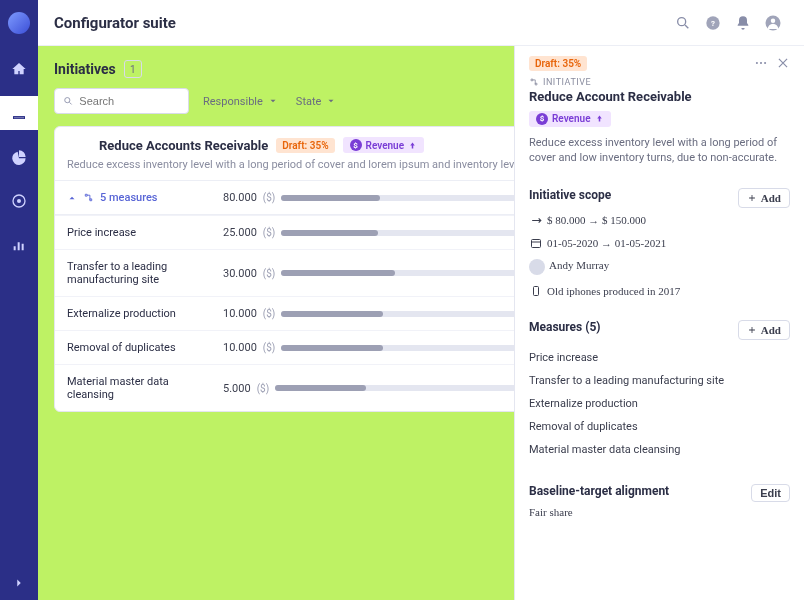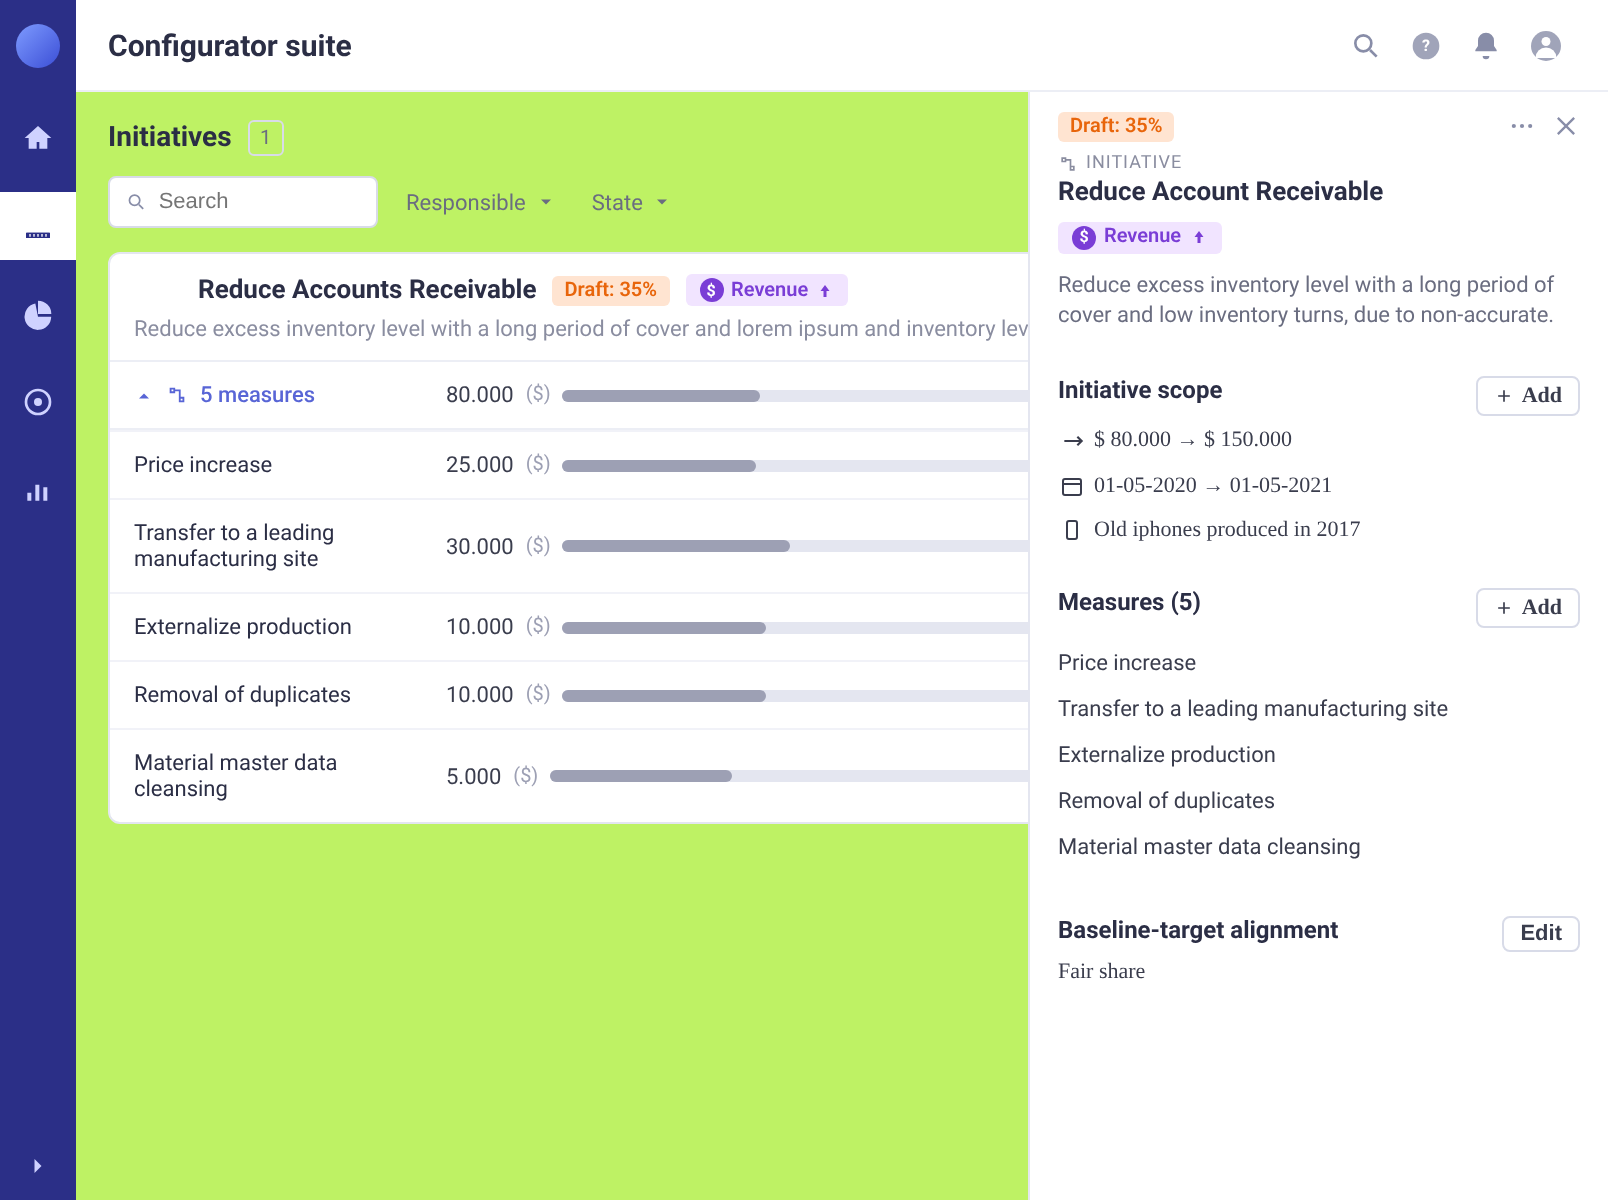--- a/index.html
+++ b/index.html
@@ -365,20 +365,24 @@
   <div class="scope-item">
     <span class="ic">
         <svg width="12" height="12" viewBox="0 0 24 24">
           <rect x="3" y="5" width="18" height="16" rx="2" fill="none" stroke="currentColor" stroke-width="2"></rect>
           <path stroke="currentColor" stroke-width="2" d="M3 10h18"></path>
         </svg>
       </span>
     <span>01-05-2020 → 01-05-2021</span>
   </div>
   <div class="scope-item">
+    <span class="avatar"></span>
+    <span>Andy Murray</span>
+  </div>
+  <div class="scope-item">
     <span class="ic">
         <svg width="12" height="12" viewBox="0 0 24 24">
           <rect x="7" y="3" width="10" height="18" rx="2" fill="none" stroke="currentColor" stroke-width="2"></rect>
         </svg>
       </span>
     <span>Old iphones produced in 2017</span>
   </div>
 
   <div class="section-head">
     <h4>Measures (5)</h4>

